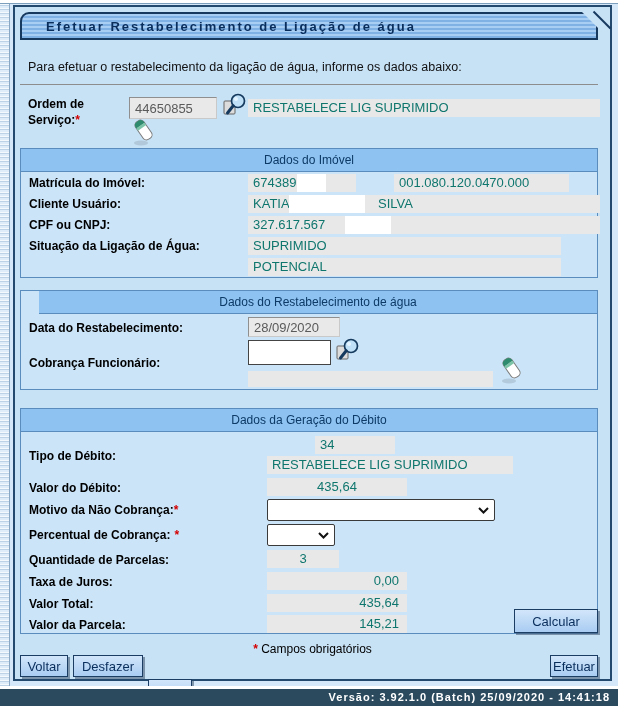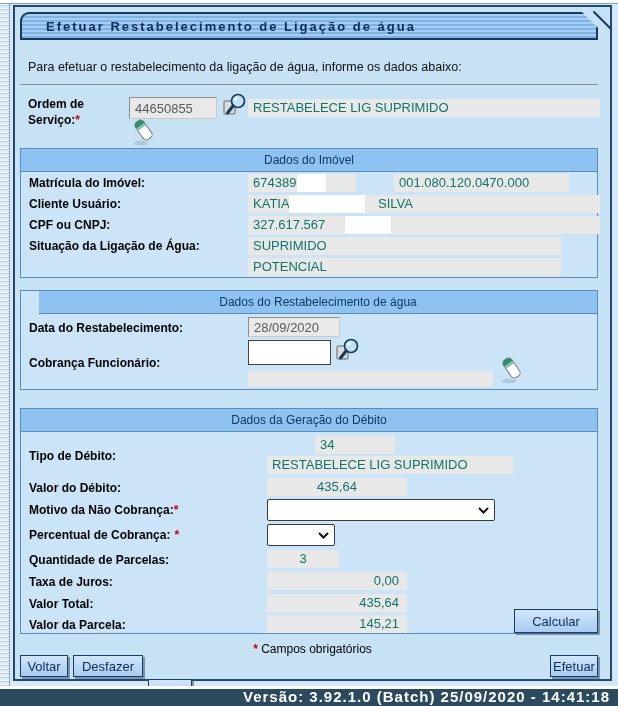--- a/index.html
+++ b/index.html
@@ -50,21 +50,21 @@
   .sel svg { position:absolute; right:5px; top:7px; }
 
   .btn { background:linear-gradient(to bottom,#d2e6fa,#a9ccf2); border:1px solid #1b3d63;
          color:#0a2e5c; font-size:13px; font-family:"Liberation Sans",sans-serif;
          height:22px; box-shadow:2px 2px 0 rgba(60,85,110,.55); text-align:center; cursor:pointer; }
 
   .footnote { position:absolute; left:0; top:635px; width:595px; text-align:center; font-size:12px; color:#000; }
 
   .footer-white { position:absolute; left:0; top:686px; width:618px; height:3px; background:#ffffff; }
   .footer-bar   { position:absolute; left:0; top:689px; width:618px; height:17px; background:#2b4a5e;
-                  color:#fff; font-size:15px; font-weight:bold; letter-spacing:1px; text-align:right;
+                  color:#fff; font-size:11px; font-weight:bold; letter-spacing:1px; text-align:right;
                   line-height:16px; padding-right:8px; }
   .icon-btn { position:absolute; cursor:pointer; }
 </style>
 </head>
 <body>
 
 <div class="page">
   <div class="top-white"></div>
   <div class="top-line"></div>
   <div class="left-stripes"></div>

